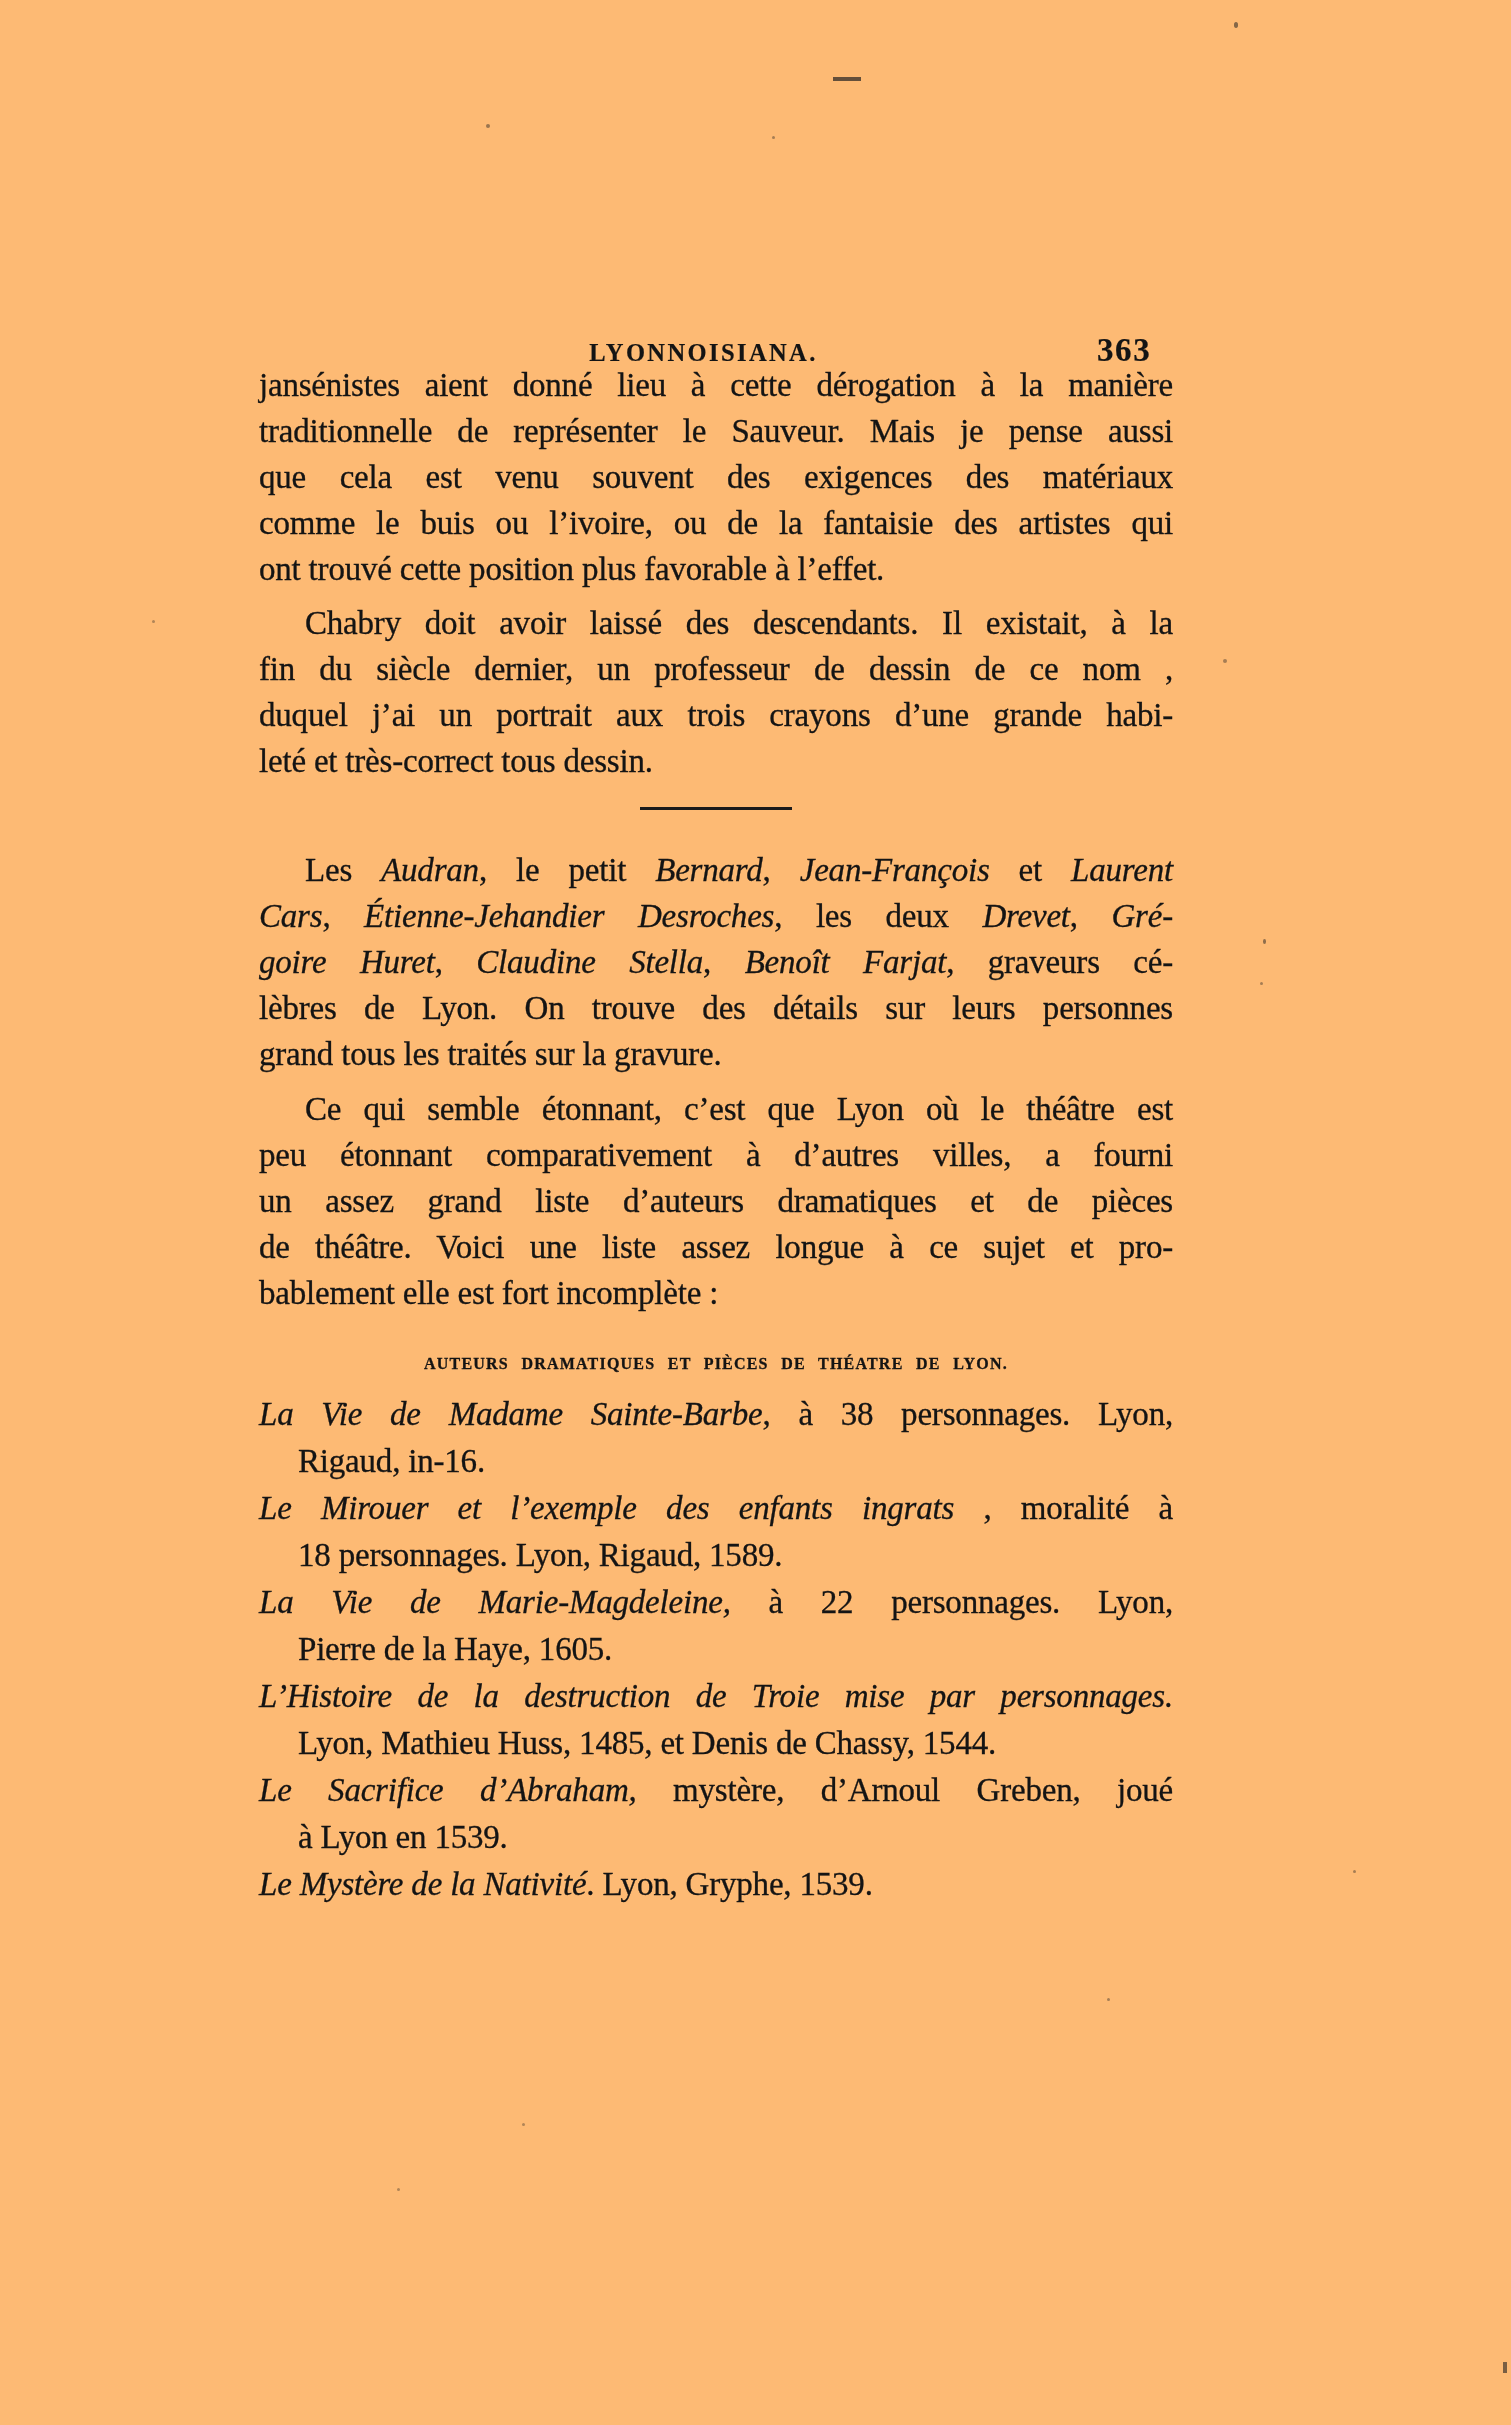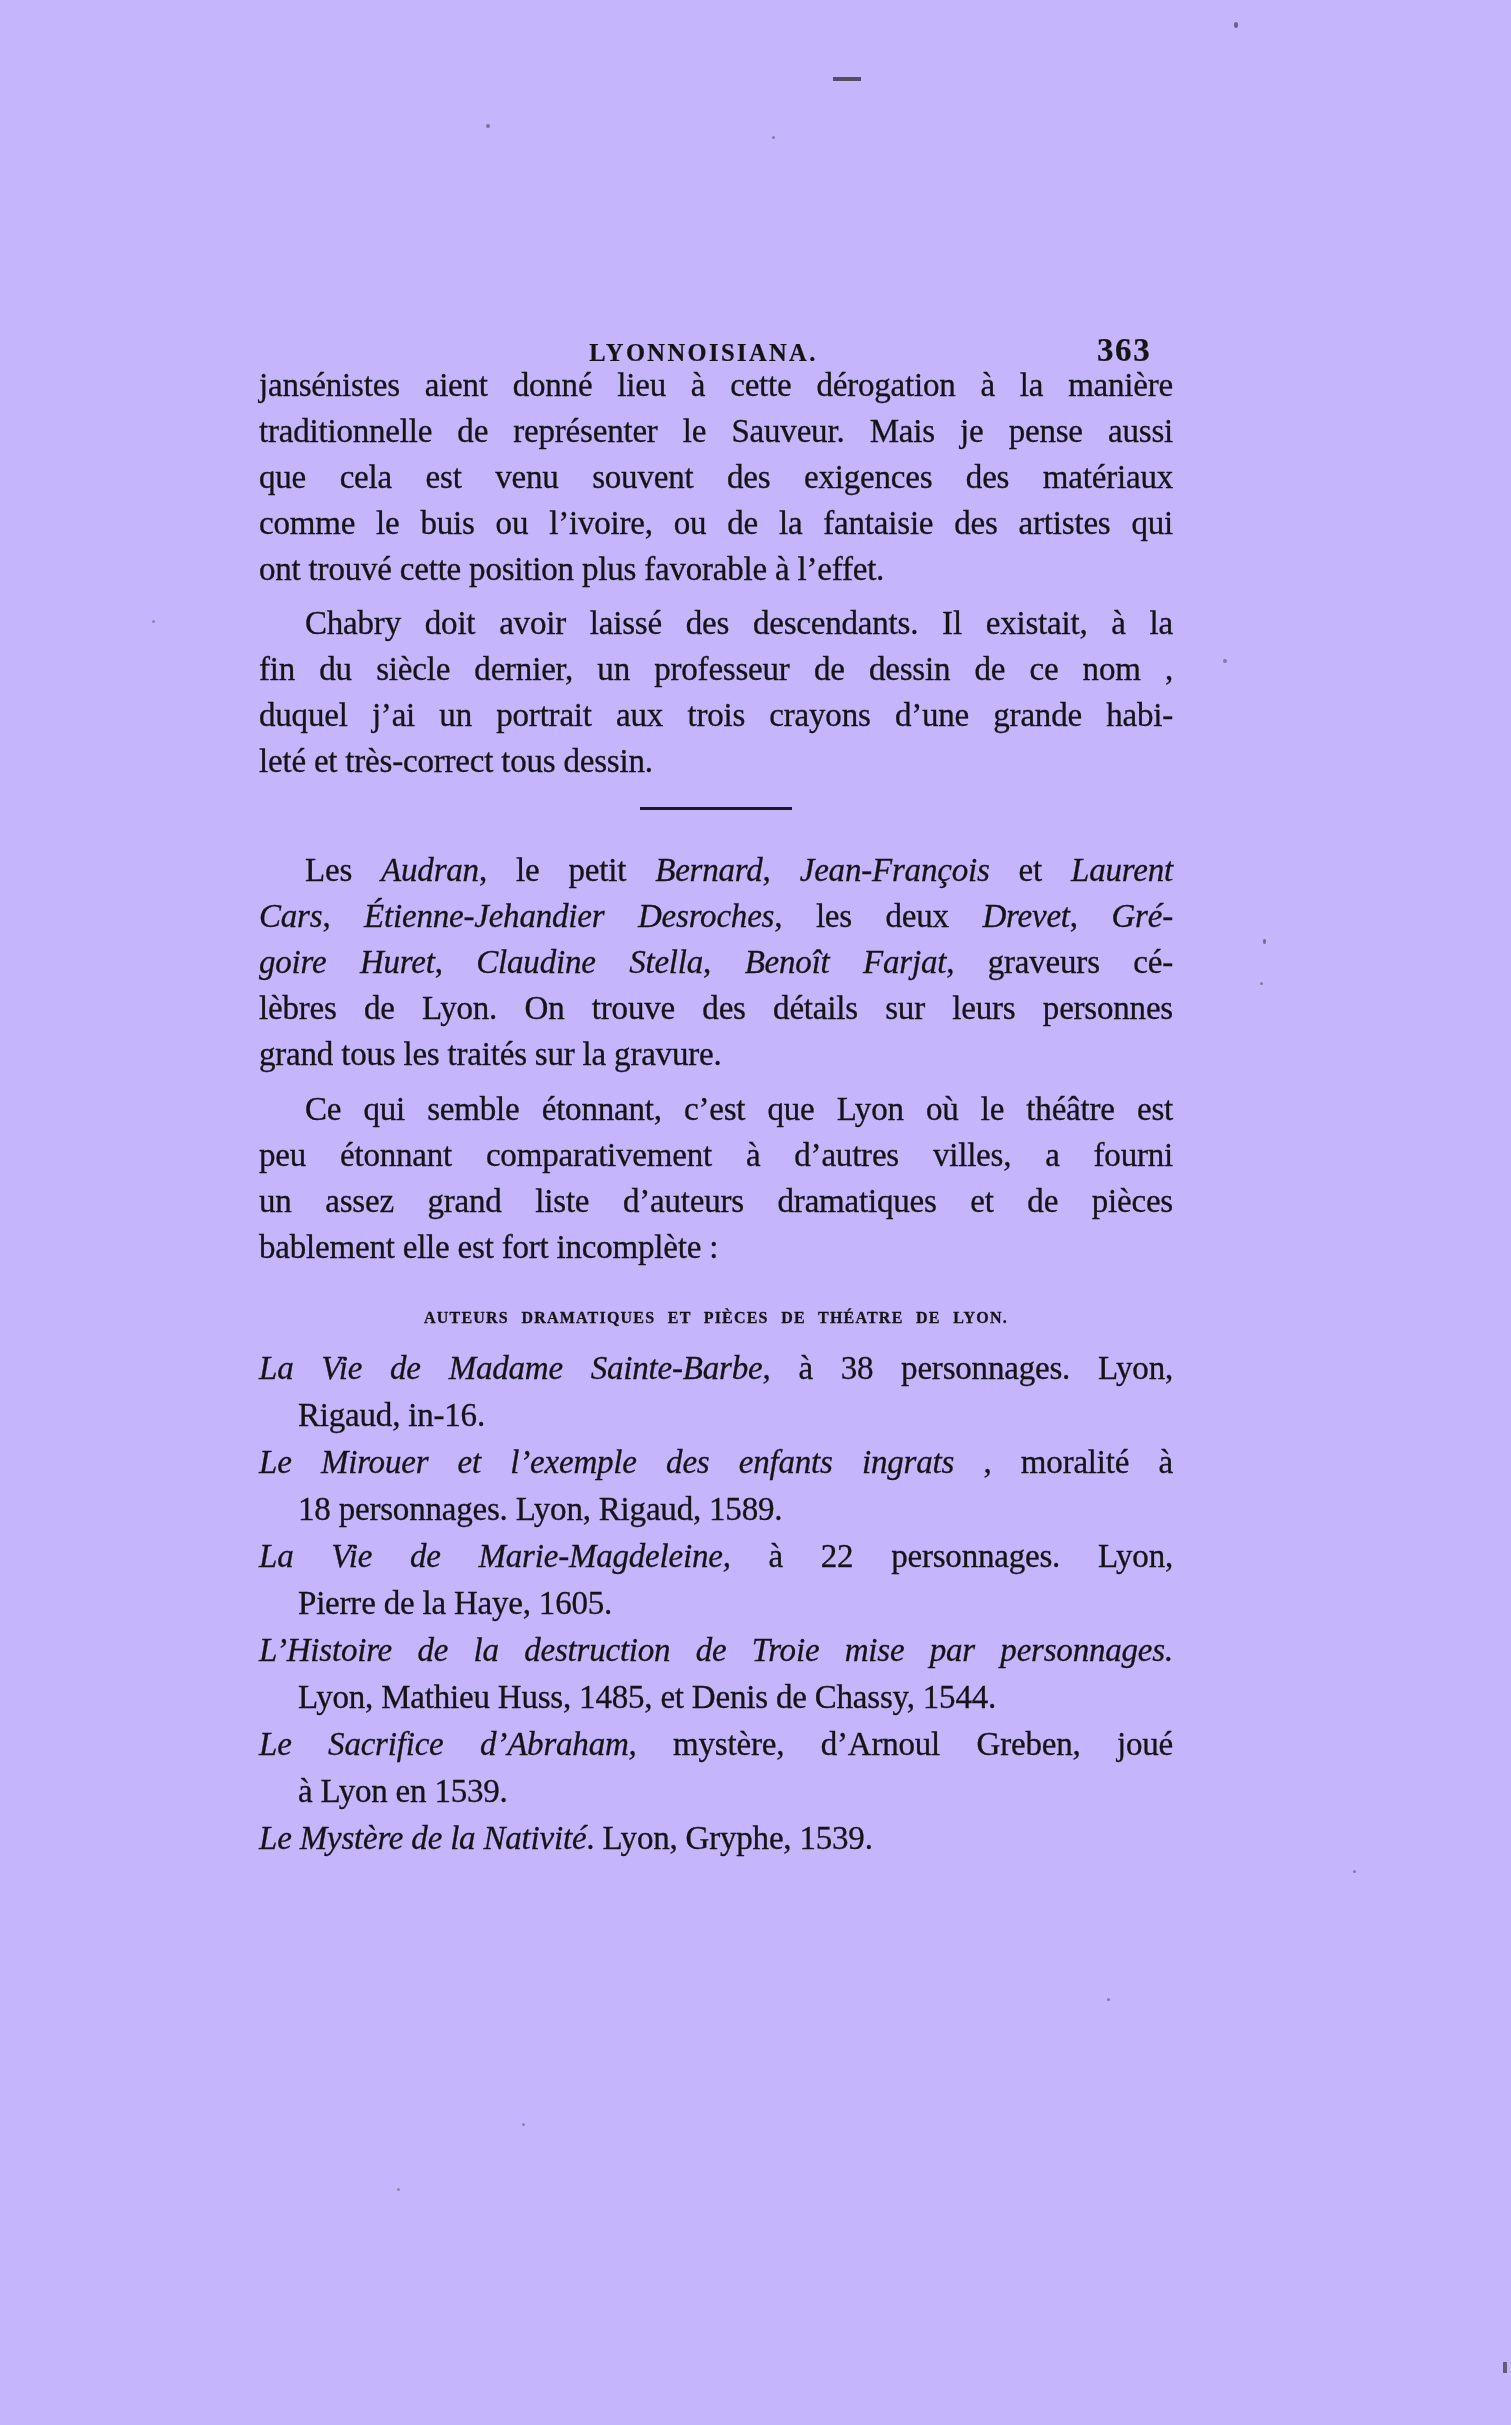--- a/index.html
+++ b/index.html
@@ -1,17 +1,17 @@
 <!DOCTYPE html>
 <html style="font-size:13px"><head>
 <meta charset="utf-8">
 <style>
   html,body{margin:0;padding:0;background:#ffffff;}
   .page{
-    position:relative;width:1512px;height:2426px;background:#c4b5fd;overflow:hidden;
+    position:relative;width:1512px;height:2426px;background:#fdba74;overflow:hidden;
     font-family:"Liberation Serif","DejaVu Serif",serif;color:#141414;
   }
   .runhead{
     position:absolute;left:259px;top:338px;width:889px;text-align:center;
     font-size:24.5px;font-weight:700;letter-spacing:2.4px;line-height:29px;
     -webkit-text-stroke:0.2px #141414;
   }
   .pagenum{
     position:absolute;left:1097px;top:331px;font-size:33px;font-weight:700;
     letter-spacing:1.6px;line-height:38px;-webkit-text-stroke:0.2px #141414;
@@ -60,20 +60,21 @@
         <div class="line j" style="padding-left: 46px;">Les <i>Audran</i>, le petit <i>Bernard</i>, <i>Jean-François</i> et <i>Laurent</i></div>
         <div class="line j"><i>Cars</i>, <i>Étienne-Jehandier Desroches</i>, les deux <i>Drevet</i>, <i>Gré-</i></div>
         <div class="line j"><i>goire Huret</i>, <i>Claudine Stella</i>, <i>Benoît Farjat</i>, graveurs cé-</div>
         <div class="line j">lèbres de Lyon. On trouve des détails sur leurs personnes</div>
         <div class="line">grand tous les traités sur la gravure.</div>
       </div>
       <div class="para">
         <div class="line j" style="padding-left: 46px;">Ce qui semble étonnant, c’est que Lyon où le théâtre est</div>
         <div class="line j">peu étonnant comparativement à d’autres villes, a fourni</div>
         <div class="line j">un assez grand liste d’auteurs dramatiques et de pièces</div>
+        <div class="line j">de théâtre. Voici une liste assez longue à ce sujet et pro-</div>
         <div class="line">bablement elle est fort incomplète :</div>
       </div>
       <div class="list-heading">AUTEURS DRAMATIQUES ET PIÈCES DE THÉATRE DE LYON.</div>
       <div class="entries">
         <div class="line j"><i>La Vie de Madame Sainte-Barbe</i>, à 38 personnages. Lyon,</div>
         <div class="line" style="padding-left: 39px;">Rigaud, in-16.</div>
         <div class="line j"><i>Le Mirouer et l’exemple des enfants ingrats</i> , moralité à</div>
         <div class="line" style="padding-left: 39px;">18 personnages. Lyon, Rigaud, 1589.</div>
         <div class="line j"><i>La Vie de Marie-Magdeleine,</i> à 22 personnages. Lyon,</div>
         <div class="line" style="padding-left: 39px;">Pierre de la Haye, 1605.</div>

